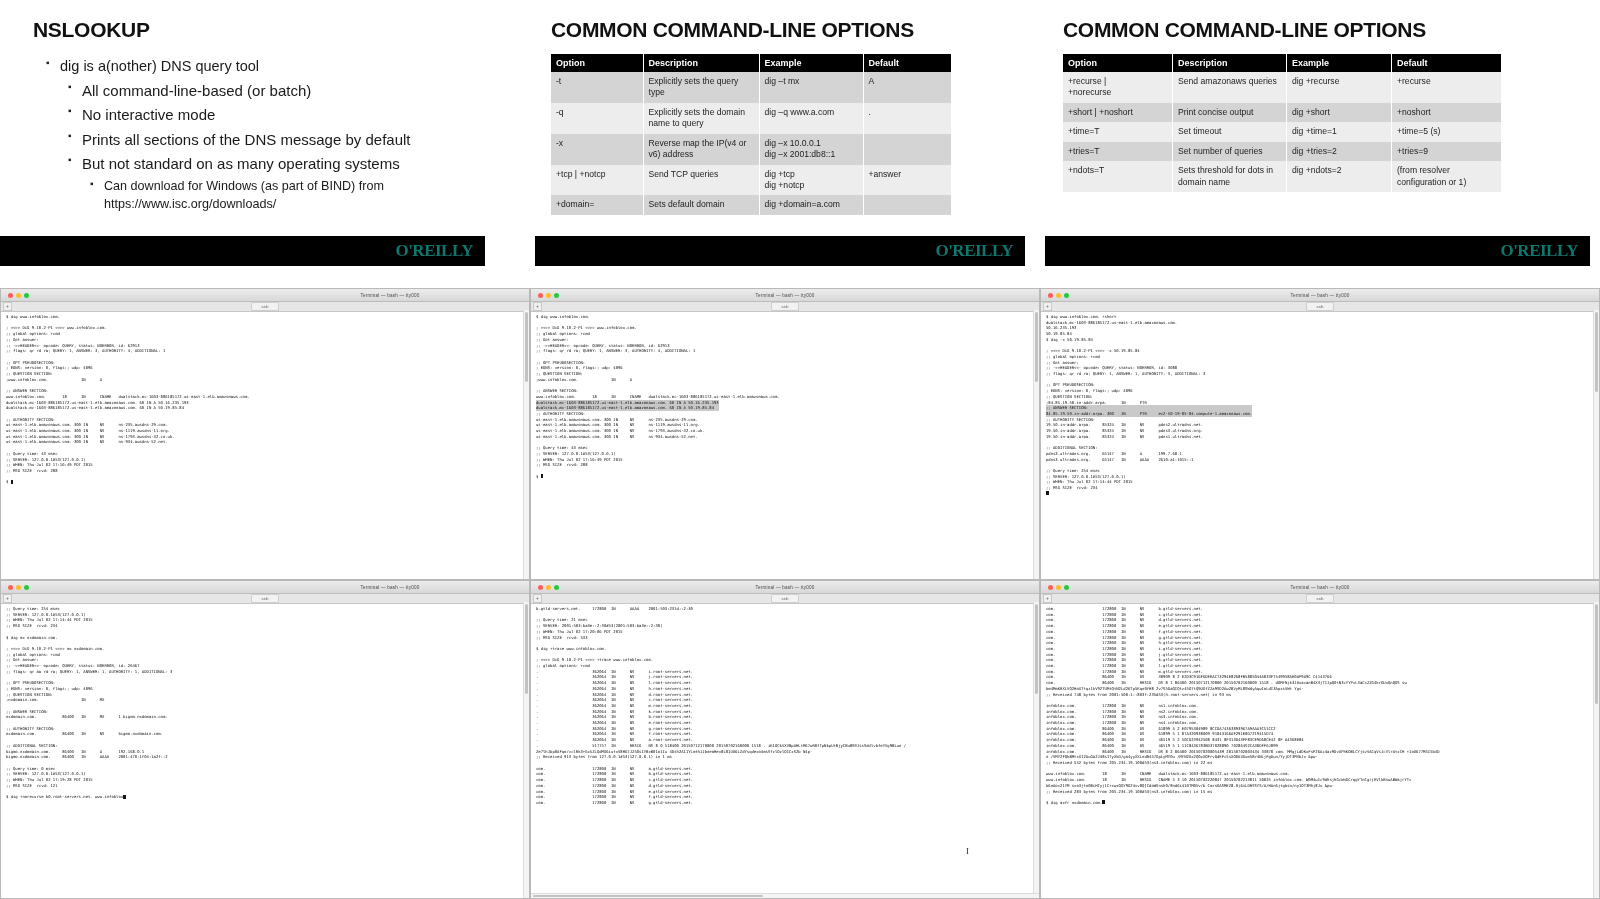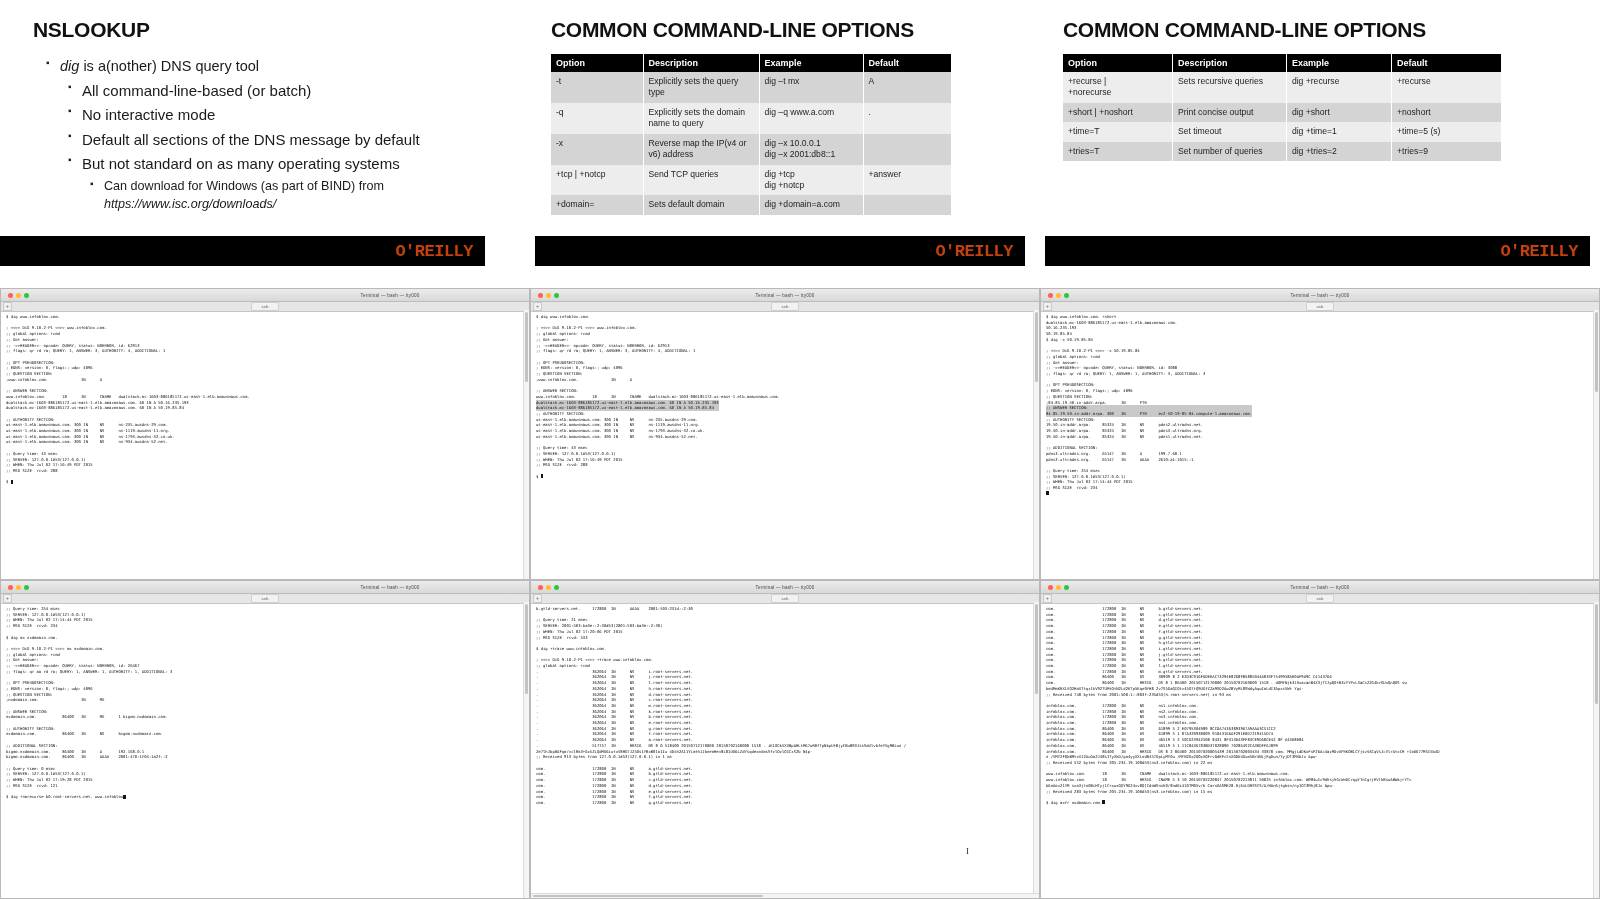--- a/index.html
+++ b/index.html
@@ -36,21 +36,21 @@
   .bullets{margin:14px 0 0 0;padding:0 0 0 46px;list-style:none;}
   .bullets li{
     font-size:14.5px;color:#1a1a1a;line-height:1.5;
     position:relative;padding-left:14px;margin-bottom:2px;
   }
   .bullets li:before{
     content:"\25AA";position:absolute;left:0;top:-1px;font-size:10px;color:#222;
   }
   .bullets .lvl2{margin-left:22px;font-size:15px;}
   .bullets .lvl3{margin-left:44px;font-size:12.6px;line-height:1.42;}
-  .it{font-style:italic;}
+  .it{}
 
   
   .opt-table{
     border-collapse:collapse;width:400px;margin-top:12px;
     font-size:8.6px;color:#1d1d1d;table-layout:fixed;padding-left:48px;
   }
   .s2 .opt-table{margin-left:16px;width:400px;}
   .s3 .opt-table{margin-left:18px;width:438px;}
   .opt-table th{
     background:#000;color:#fff;text-align:left;
@@ -68,22 +68,22 @@
   .opt-table td:last-child{border-right:none;}
 
   .oreilly-bar{
     position:absolute;left:0;bottom:22px;height:30px;background:#000;
     display:flex;align-items:center;justify-content:flex-end;
   }
   .s1 .oreilly-bar{width:485px;left:0;}
   .s2 .oreilly-bar{width:490px;left:0;}
   .s3 .oreilly-bar{width:545px;left:0;}
   .oreilly-logo{
-    color:#c2410c;font-weight:bold;font-size:17px;letter-spacing:-0.5px;
-    padding-right:12px;font-family:Liberation Mono, monospace;
+    color:#0f766e;font-weight:bold;font-size:17px;letter-spacing:-0.5px;
+    padding-right:12px;font-family:Liberation Serif, serif;
   }
 
   
   .term-grid{
     position:absolute;left:0;top:288px;width:1600px;height:611px;
     display:grid;
     grid-template-columns:530px 510px 560px;
     grid-template-rows:292px 319px;
     background:#fff;
   }
@@ -151,21 +151,21 @@
 <body>
 
 <div class="slides-row">
 
   <div class="slide s1">
     <div class="slide-title">NSLOOKUP</div>
     <ul class="bullets">
       <li><span class="it">dig</span> is a(nother) DNS query tool</li>
       <li class="lvl2">All command-line-based (or batch)</li>
       <li class="lvl2">No interactive mode</li>
-      <li class="lvl2">Default all sections of the DNS message by default</li>
+      <li class="lvl2">Prints all sections of the DNS message by default</li>
       <li class="lvl2">But not standard on as many operating systems</li>
       <li class="lvl3">Can download for Windows (as part of BIND) from <span class="it">https://www.isc.org/downloads/</span></li>
     </ul>
     <div class="oreilly-bar">
       <span class="oreilly-logo">O'REILLY</span>
     </div>
   </div>
 
   <div class="slide s2">
     <div class="slide-title">COMMON COMMAND-LINE OPTIONS</div>
@@ -238,41 +238,47 @@
         <th>Option</th>
         <th>Description</th>
         <th>Example</th>
         <th>Default</th>
       </tr>
         </thead>
       <tbody>
         <tr class="even">
           <td style="white-space:pre-line">+recurse |
 +norecurse</td>
-          <td>Sets recursive queries</td>
+          <td>Send amazonaws queries</td>
           <td>dig +recurse</td>
           <td>+recurse</td>
         </tr>
         <tr class="odd">
           <td>+short | +noshort</td>
           <td>Print concise output</td>
           <td>dig +short</td>
           <td>+noshort</td>
         </tr>
         <tr class="even">
           <td>+time=T</td>
           <td>Set timeout</td>
           <td>dig +time=1</td>
           <td>+time=5 (s)</td>
         </tr>
         <tr class="odd">
           <td>+tries=T</td>
           <td>Set number of queries</td>
           <td>dig +tries=2</td>
           <td>+tries=9</td>
+        </tr>
+        <tr class="even">
+          <td>+ndots=T</td>
+          <td>Sets threshold for dots in domain name</td>
+          <td>dig +ndots=2</td>
+          <td>(from resolver configuration or 1)</td>
         </tr>
       </tbody>
     </table>
     <div class="oreilly-bar">
       <span class="oreilly-logo">O'REILLY</span>
     </div>
   </div>
 </div>
 
 <div class="term-grid">

